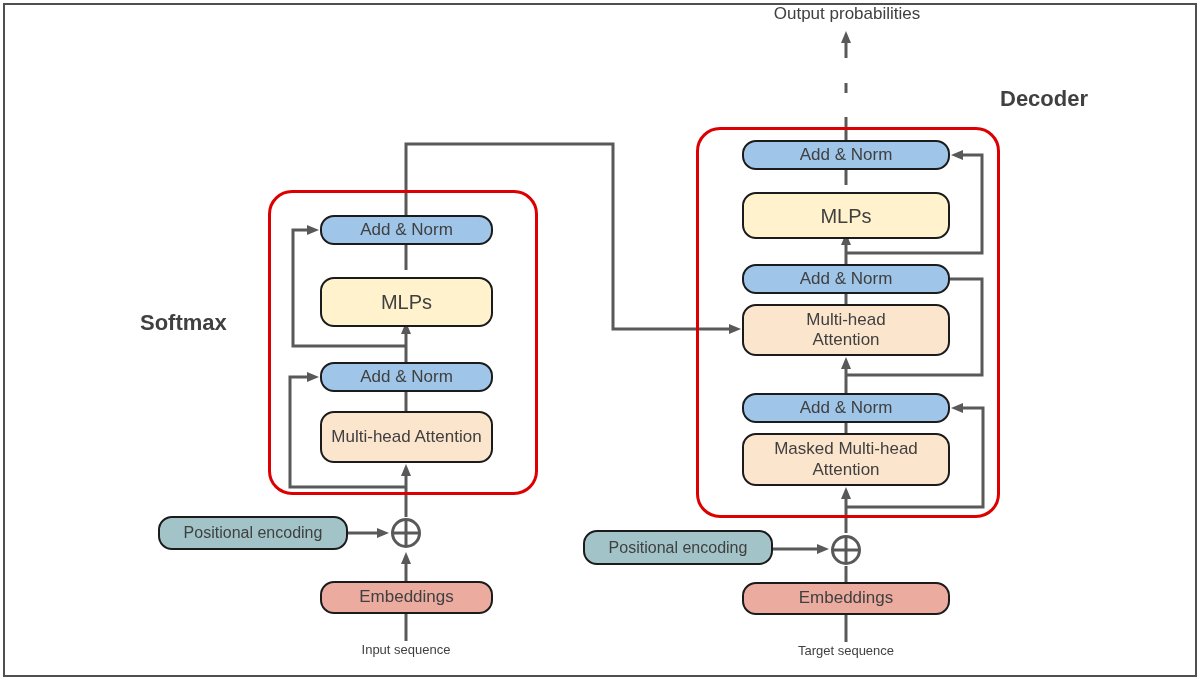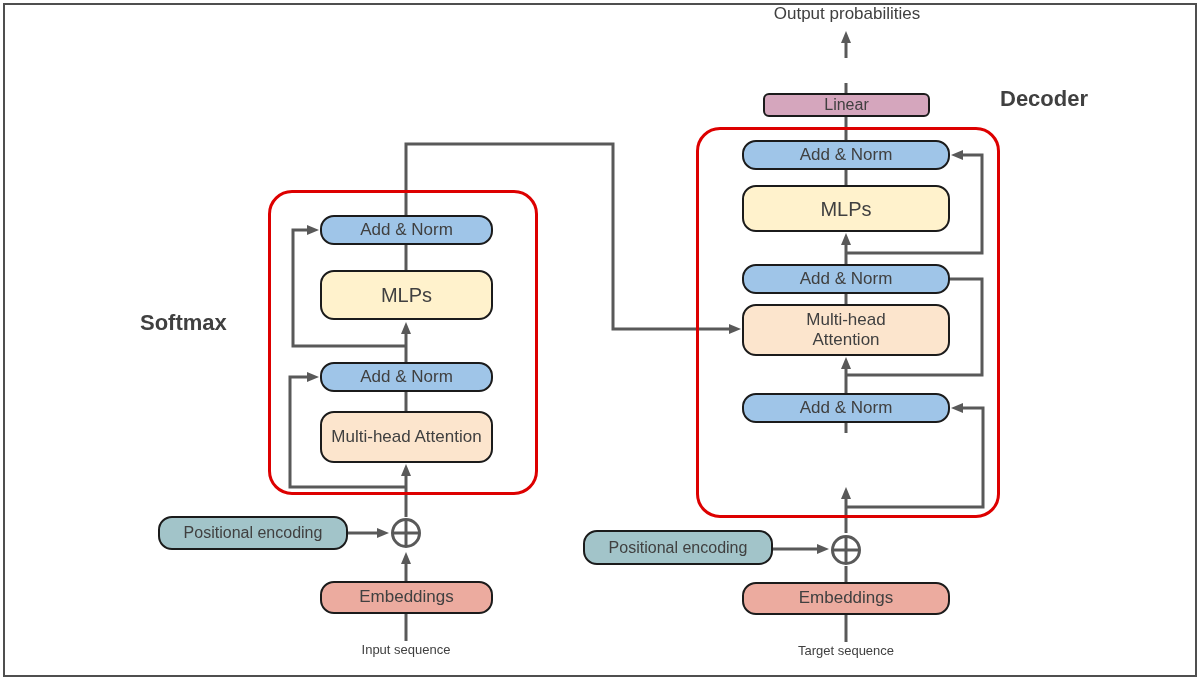--- a/index.html
+++ b/index.html
@@ -12,21 +12,21 @@
   svg.wires path{fill:none;stroke:#595959;stroke-width:3;}
   .outline{
     position:absolute;border:3.5px solid #dd0000;border-radius:24px;
     background:transparent;box-sizing:border-box;
   }
   .box{
     position:absolute;box-sizing:border-box;border:2px solid #1b1b1b;border-radius:14px;
     display:flex;align-items:center;justify-content:center;text-align:center;
     font-size:17px;line-height:1.2;padding:0 6px;
   }
-  .mlps{font-size:20px;}
+  .mlps{font-size:20px;margin-top:7px;}
   .slim{font-size:16px;border-radius:6px;}
   .pos{font-size:16px;}
   .side-label{position:absolute;font-size:22px;font-weight:bold;white-space:nowrap;}
   .seq-label{position:absolute;font-size:13px;white-space:nowrap;transform:translateX(-50%);}
   .top-label{position:absolute;font-size:17px;white-space:nowrap;transform:translateX(-50%);}
   .plus{position:absolute;width:32px;height:32px;}
 </style>
 </head>
 <body>
 
@@ -66,35 +66,35 @@
     <path d="M846 507 H983 V408 H961" marker-end="url(#arr)"></path>
     <path d="M950 279 H982 V375 H846"></path>
     <path d="M846 253 H982 V155 H961" marker-end="url(#arr)"></path>
   </svg>
 
   <div class="outline" style="left:268px;top:190px;width:270px;height:305px"></div>
   <div class="outline" style="left:696px;top:127px;width:304px;height:391px"></div>
 
   <div class="top-label" style="left:847px;top:4px">Output probabilities</div>
 
-  <div class="box slim" style="left: 763px; top: 93px; width: 167px; height: 24px; background-color: rgb(213, 166, 189);">Linear</div>
 
   <div class="side-label" style="left:140px;top:310px">Softmax</div>
   <div class="side-label" style="left:1000px;top:86px">Decoder</div>
 
   <div class="box" style="left: 320px; top: 215px; width: 173px; height: 30px; background-color: rgb(159, 197, 232);">Add &amp; Norm</div>
   <div class="box mlps" style="left: 320px; top: 270px; width: 173px; height: 50px; background-color: rgb(255, 242, 204);">MLPs</div>
   <div class="box" style="left: 320px; top: 362px; width: 173px; height: 30px; background-color: rgb(159, 197, 232);">Add &amp; Norm</div>
   <div class="box" style="left: 320px; top: 411px; width: 173px; height: 52px; background-color: rgb(252, 229, 205);">Multi-head Attention</div>
 
   <div class="box" style="left: 742px; top: 140px; width: 208px; height: 30px; background-color: rgb(159, 197, 232);">Add &amp; Norm</div>
   <div class="box mlps" style="left: 742px; top: 185px; width: 208px; height: 47px; background-color: rgb(255, 242, 204);">MLPs</div>
   <div class="box" style="left: 742px; top: 264px; width: 208px; height: 30px; background-color: rgb(159, 197, 232);">Add &amp; Norm</div>
   <div class="box" style="left: 742px; top: 304px; width: 208px; height: 52px; padding: 0px 30px; background-color: rgb(252, 229, 205);">Multi-head Attention</div>
   <div class="box" style="left: 742px; top: 393px; width: 208px; height: 30px; background-color: rgb(159, 197, 232);">Add &amp; Norm</div>
+  <div class="box" style="left: 742px; top: 433px; width: 208px; height: 53px; background-color: rgb(252, 229, 205);">Masked Multi-head Attention</div>
 
   <div class="box pos" style="left: 158px; top: 516px; width: 190px; height: 34px; background-color: rgb(162, 196, 201);">Positional encoding</div>
   <div class="box pos" style="left: 583px; top: 530px; width: 190px; height: 35px; background-color: rgb(162, 196, 201);">Positional encoding</div>
   <div class="box" style="left: 320px; top: 581px; width: 173px; height: 33px; background-color: rgb(236, 171, 159);">Embeddings</div>
   <div class="box" style="left: 742px; top: 582px; width: 208px; height: 33px; background-color: rgb(236, 171, 159);">Embeddings</div>
 
   <div class="plus" style="left:390px;top:517px">
     <svg viewBox="0 0 32 32" width="32" height="32">
       <circle cx="16" cy="16" r="13.5" fill="#ffffff" stroke="#595959" stroke-width="3"></circle>
       <line x1="16" y1="2.5" x2="16" y2="29.5" stroke="#595959" stroke-width="3"></line>

